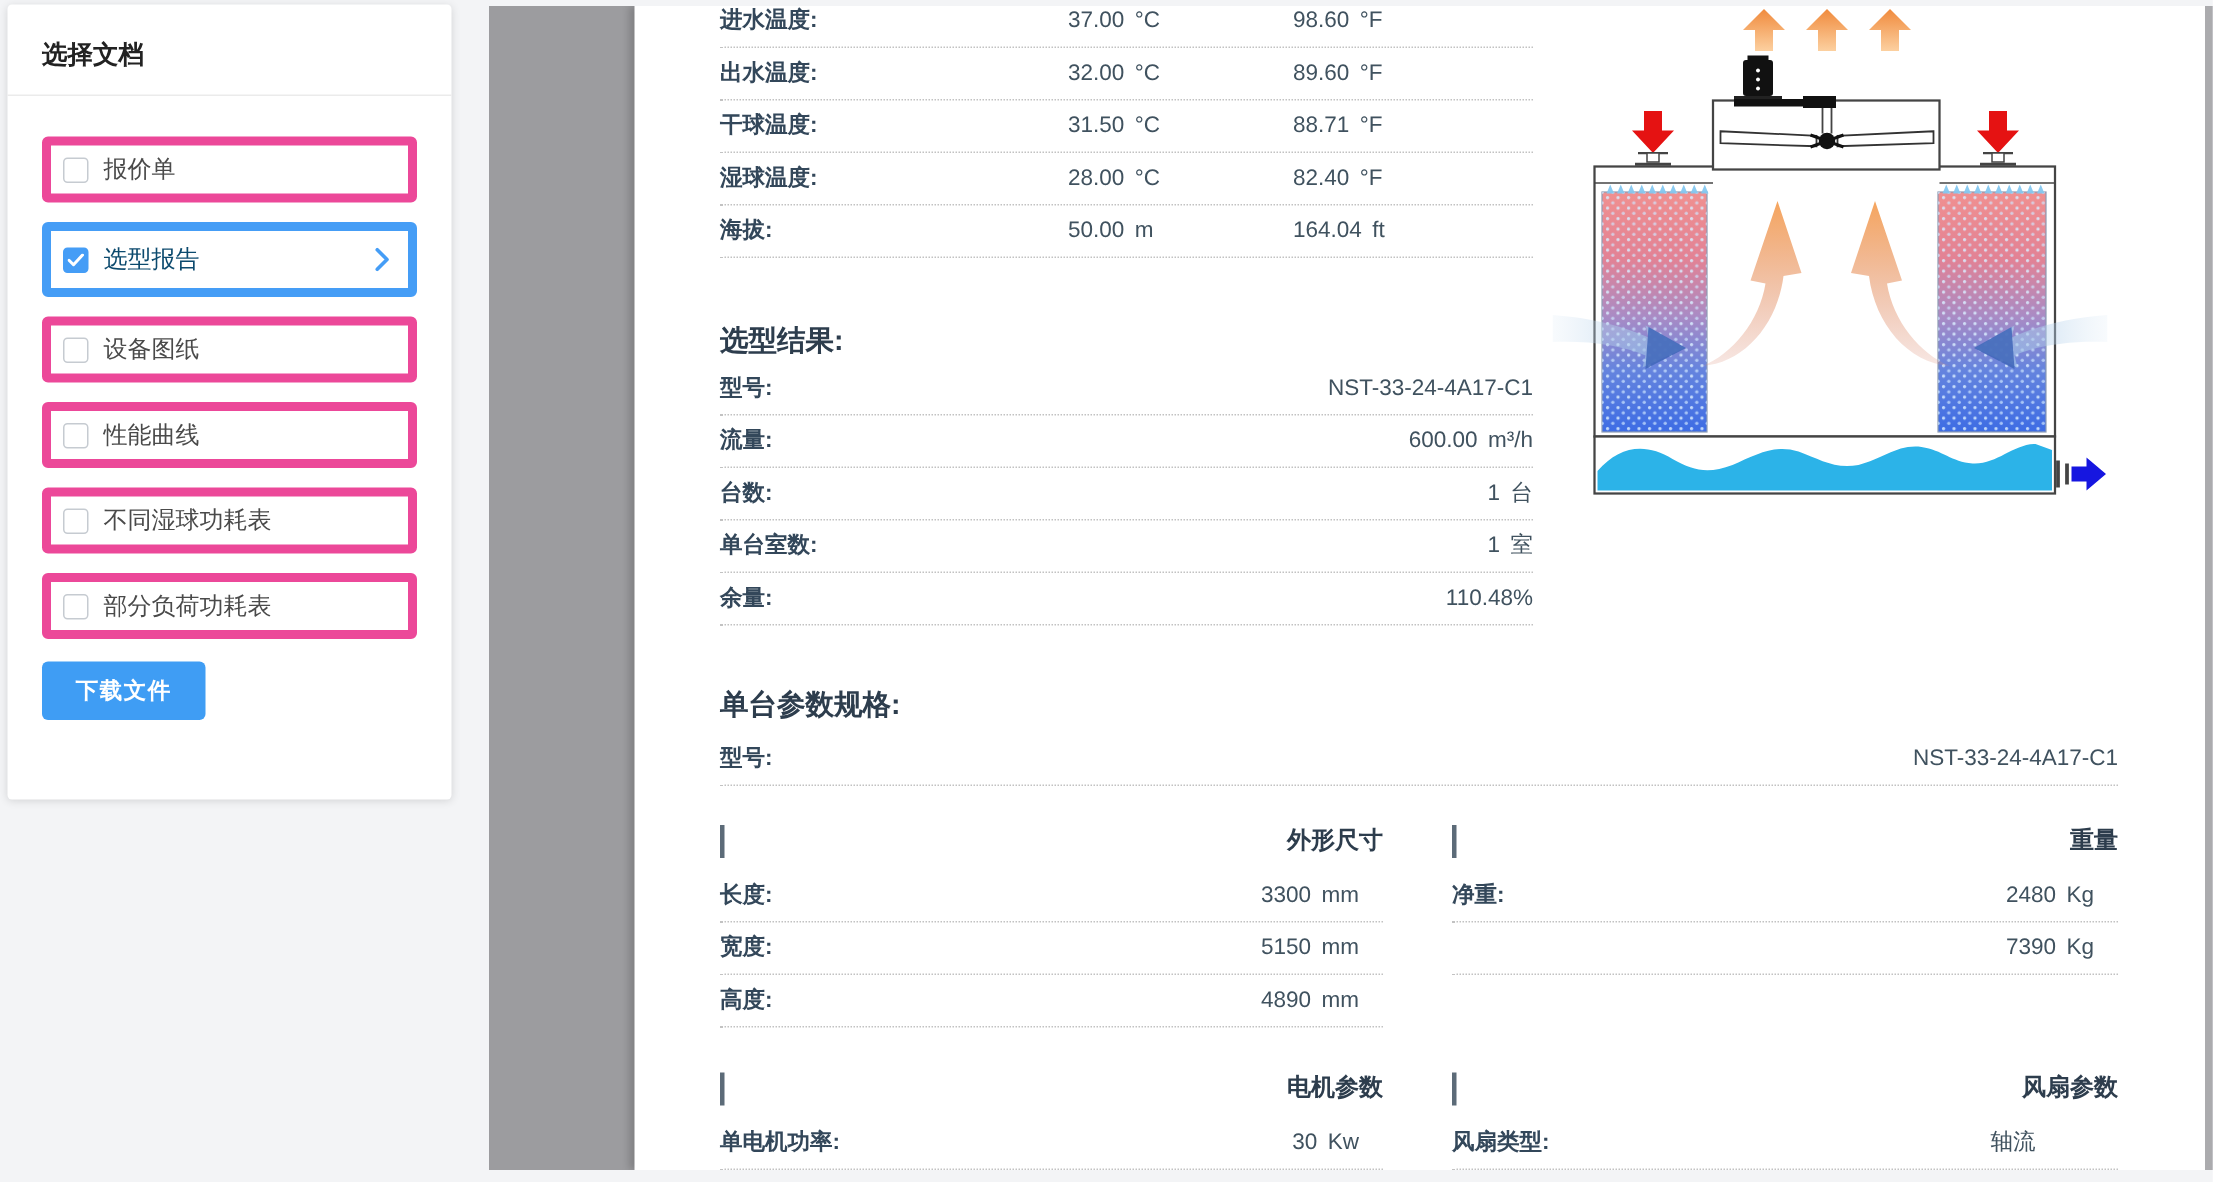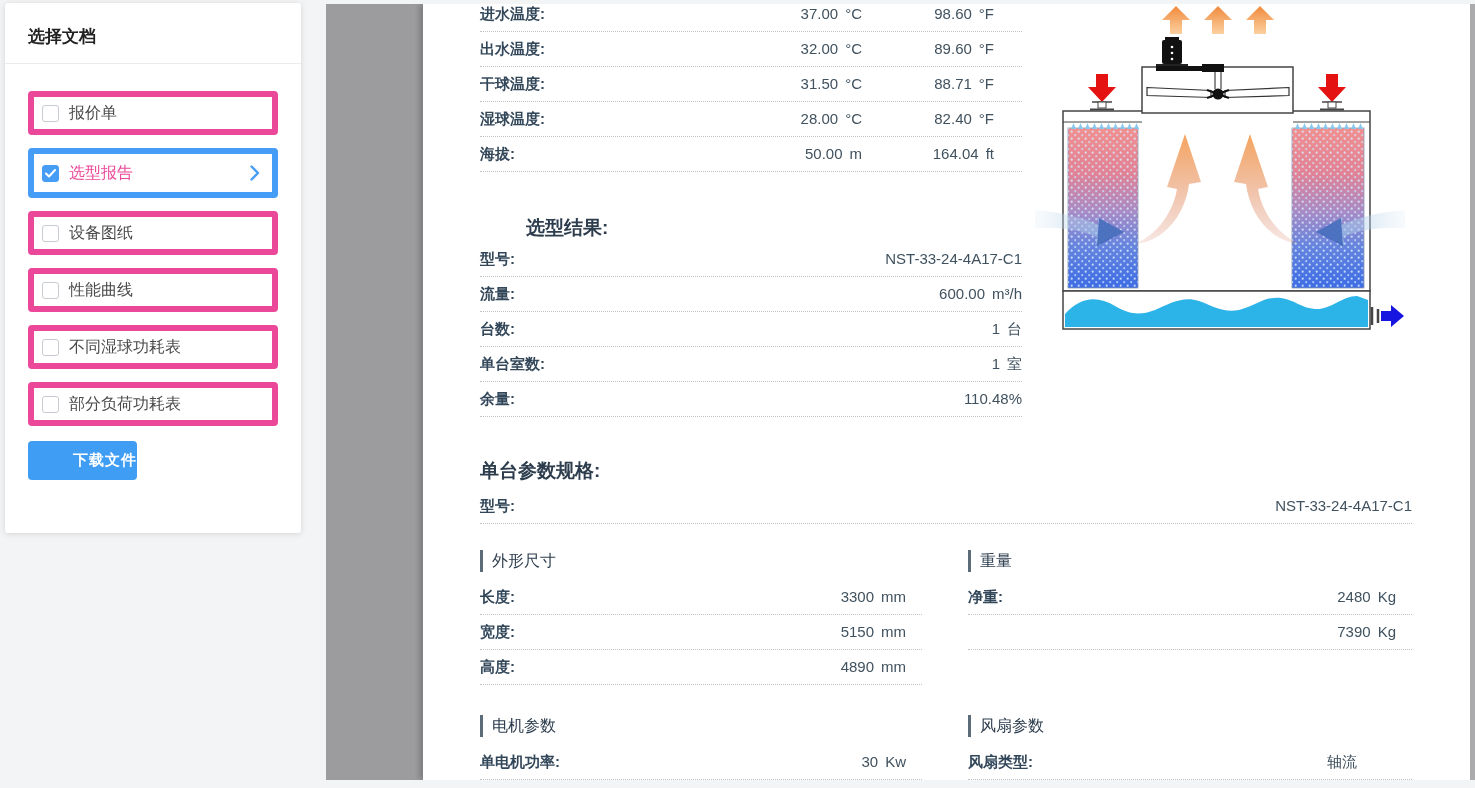--- a/index.html
+++ b/index.html
@@ -8,58 +8,58 @@
 
   
   .card { position:absolute; left:5px; top:3px; width:296px; height:530px;
     background:#fff; border-radius:3px; box-shadow:0 1px 6px rgba(0,0,0,.13); }
   .card-title { margin:22px 23px 15px; font-size:17px; font-weight:700; color:#222; }
   .card-divider { border-top:1px solid #ebebeb; }
   .doc-list { padding:27px 23px 0; }
   .doc-item { display:flex; align-items:center; height:44px; border:6px solid #ec4899;
     border-radius:4px; margin-bottom:13px; padding:0 12px 0 8px; background:#fff;
     font-size:16px; color:#4a4a4a; cursor:pointer; }
-  .doc-item.selected { height:50px; border-color:#459df6; color:#ec4899; }
+  .doc-item.selected { height:50px; border-color:#459df6; color:#0c4a6e; }
   .cb { width:17px; height:17px; border:1px solid #c6cbd1; border-radius:3px;
     background:#fff; margin-right:10px; flex:none; display:flex;
     align-items:center; justify-content:center; }
   .doc-item.selected .cb { background:#459df6; border-color:#459df6; }
   .chev { margin-left:auto; display:flex; }
   .dl-btn { display:block; margin:15px 0 0 23px; width:109px; height:39px;
     background:#3f9df4; color:#fff; font-size:15px; font-weight:700;
-    border:none; border-radius:4px; letter-spacing:1px; cursor:pointer;text-align:right; }
+    border:none; border-radius:4px; letter-spacing:1px; cursor:pointer; }
 
   
   .viewer { position:absolute; left:326px; top:4px; width:1149px; height:776px;
     background:#9c9c9f; overflow:hidden; }
   .pageview { position:absolute; left:97px; top:0; width:1047px; height:776px;
     background:#ffffff; box-shadow:-4px 0 5px rgba(0,0,0,.18); }
   .vscroll { position:absolute; right:0; top:0; width:5px; height:776px;
     background:#ababae; }
 
   
   .kv { display:flex; align-items:baseline; border-bottom:1px dotted #c2c2c2;
     padding:7px 0; line-height:20px; font-size:15px; color:#40525f; }
   .lbl { font-weight:700; color:#33475a; flex:1; }
-  .vc { text-align:right; white-space:nowrap; }
+  .vc { white-space:nowrap; }
   .vc1 { width:150px; }
   .vc2 { width:160px; padding-right:28px; }
   .single { padding-right:0; }
   .unit:not(:empty) { margin-left:7px; }
   .sec-title { font-size:19px; line-height:24px; font-weight:700; color:#2d3d4d; }
-  .sub-h { border-left:3px solid #5c6b78; padding-left:9px; font-weight:400;
-    font-size:16px; line-height:22px; color:#2d3d4d; margin-bottom:8px; }
+  .sub-h { border-left:3px solid #5c6b78; padding-left:9px; font-weight:700;
+    font-size:16px; line-height:22px; color:#2d3d4d; margin-bottom:8px;text-align:right; }
   .subsec { position:absolute; width:442px; }
   .subsec .vc, .fullrow .vc { margin-left:auto; }
   .pr .vc { padding-right:16px; }
   .prfan .vc { padding-right:55px; }
 
   #tbl-design { position:absolute; left:57px; top:-7px; width:542px; }
   #sec-result { position:absolute; left:57px; top:212px; width:542px; }
-  #sec-result .sec-title { margin-bottom:2px;margin-left:46px; }
+  #sec-result .sec-title { margin-bottom:2px; }
   #sec-specs { position:absolute; left:57px; top:455px; width:932px; height:325px; }
   #sec-specs .fullrow { margin-top:6px; }
   #sub-dim    { left:0;     top:91px;  }
   #sub-weight { left:488px; top:91px;  width:444px; }
   #sub-motor  { left:0;     top:256px; }
   #sub-fan    { left:488px; top:256px; width:444px; }
 
   .tower { position:absolute; left:612px; top:0; width:370px; height:332px; }
 </style>
 </head>

